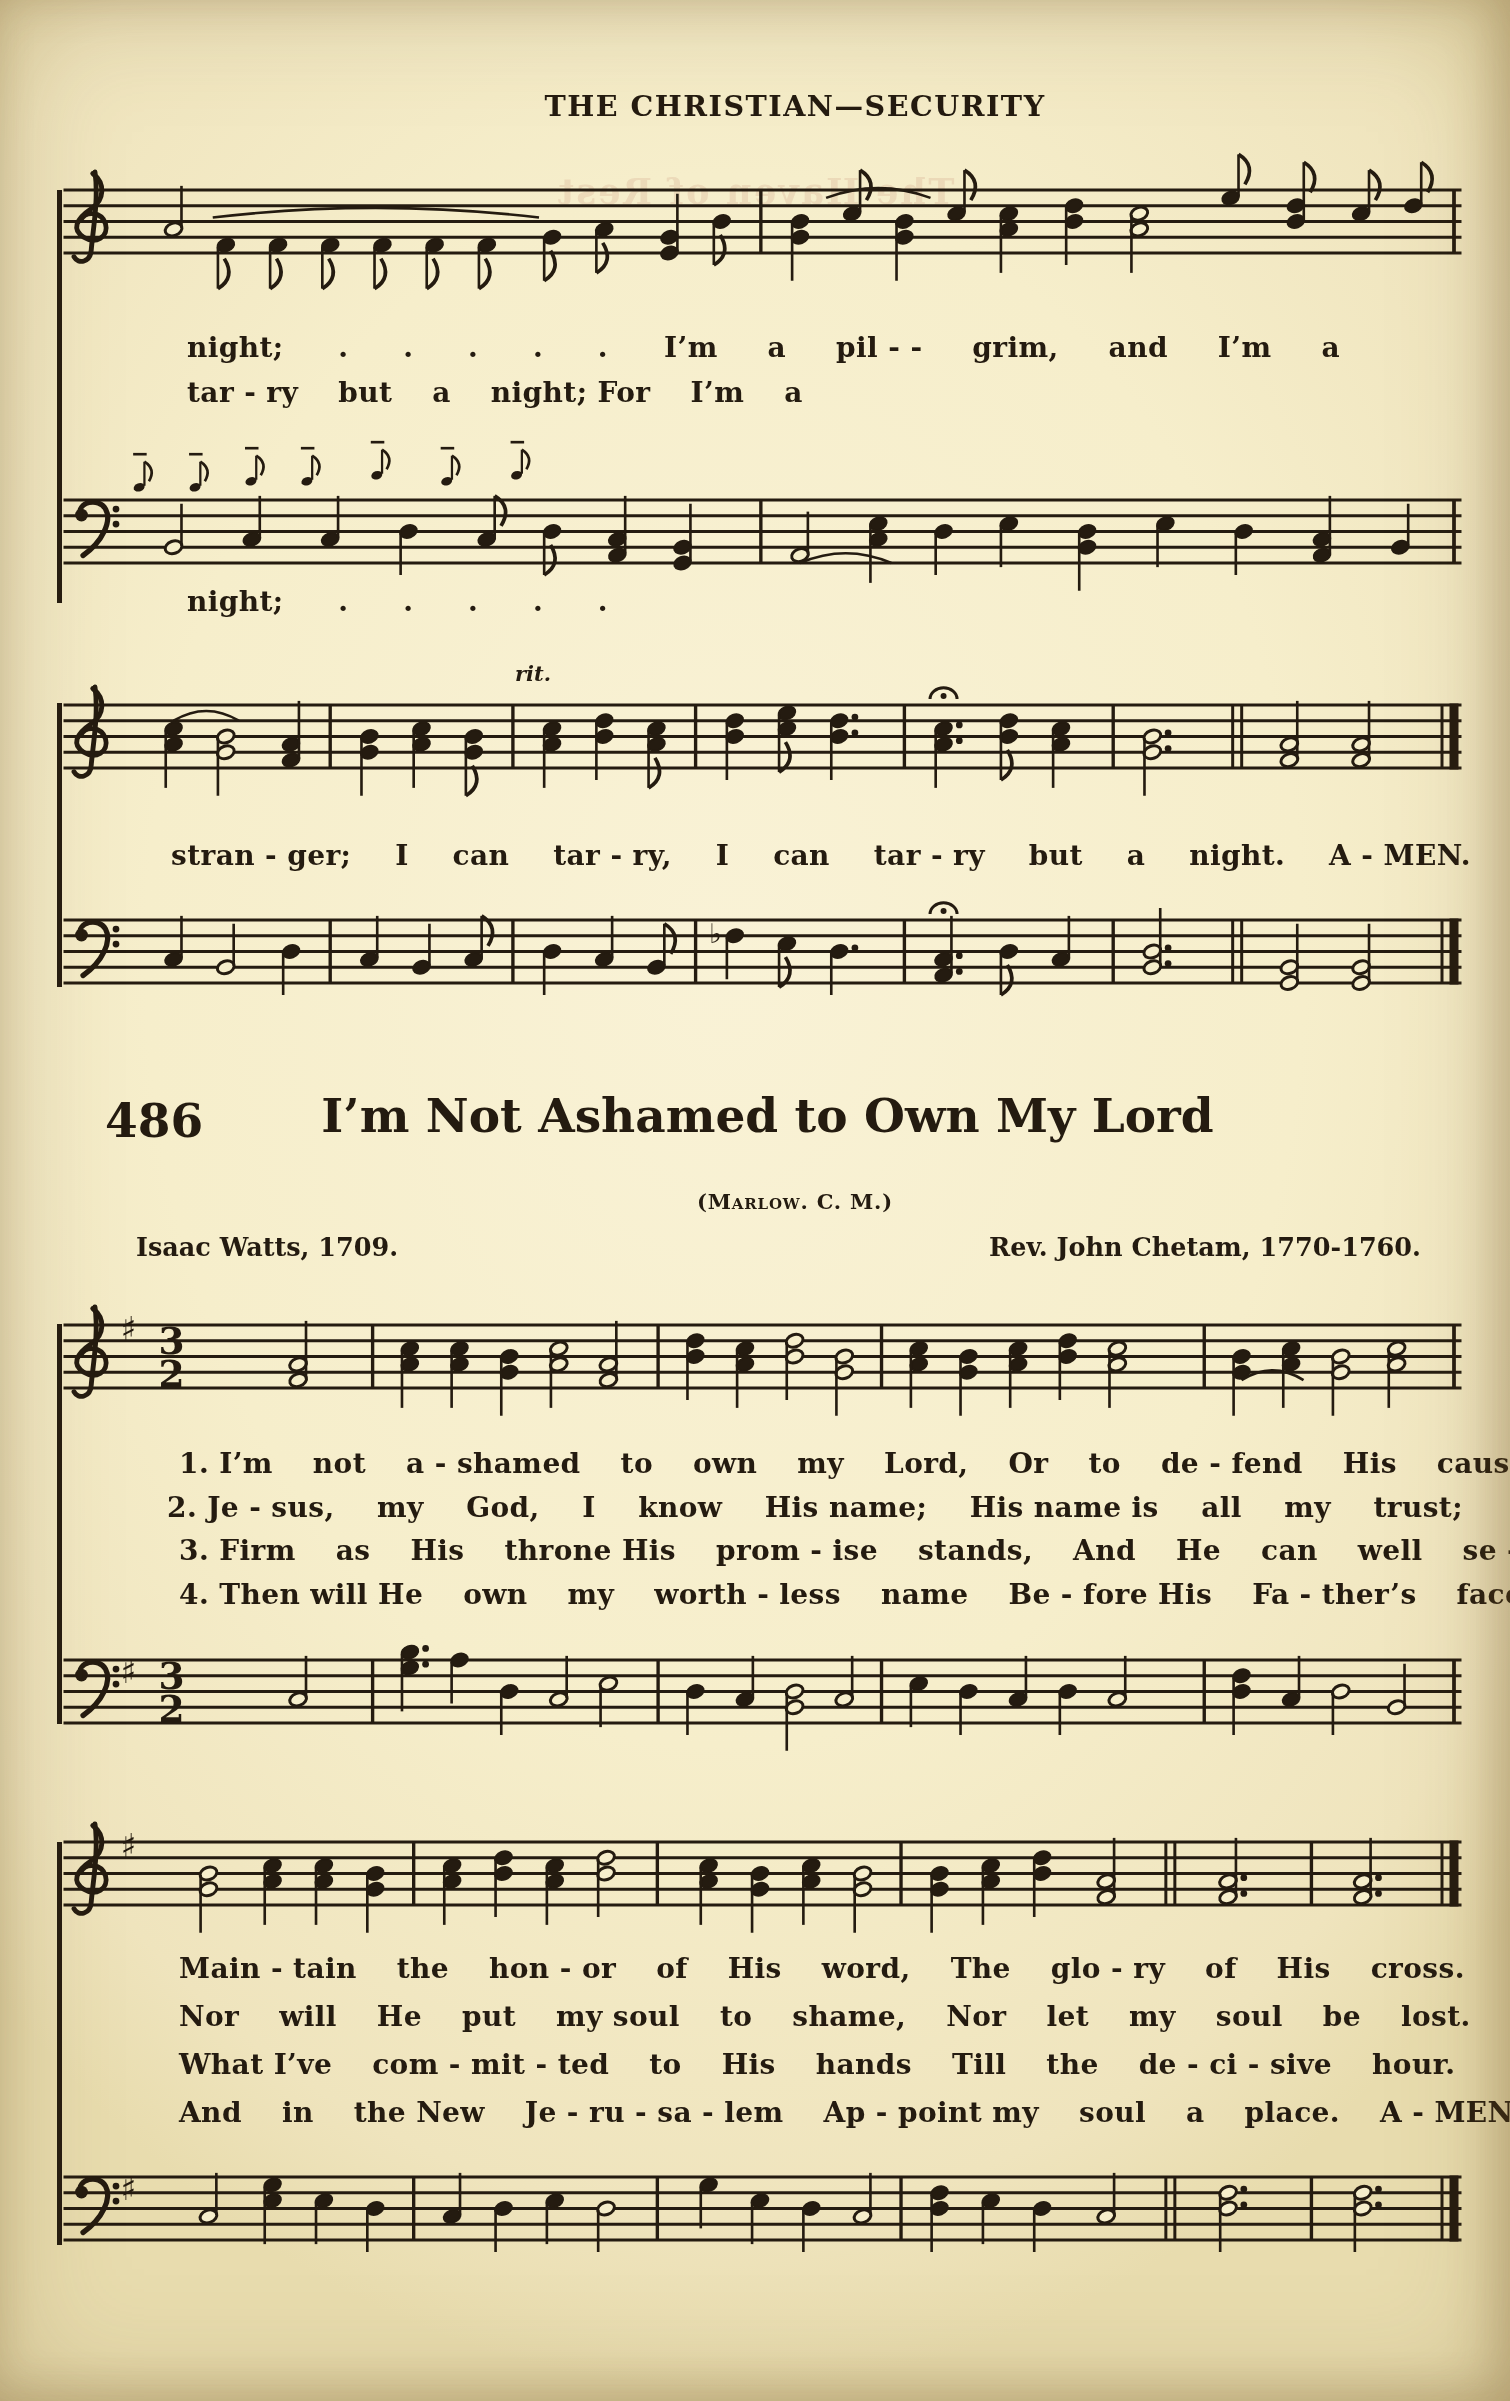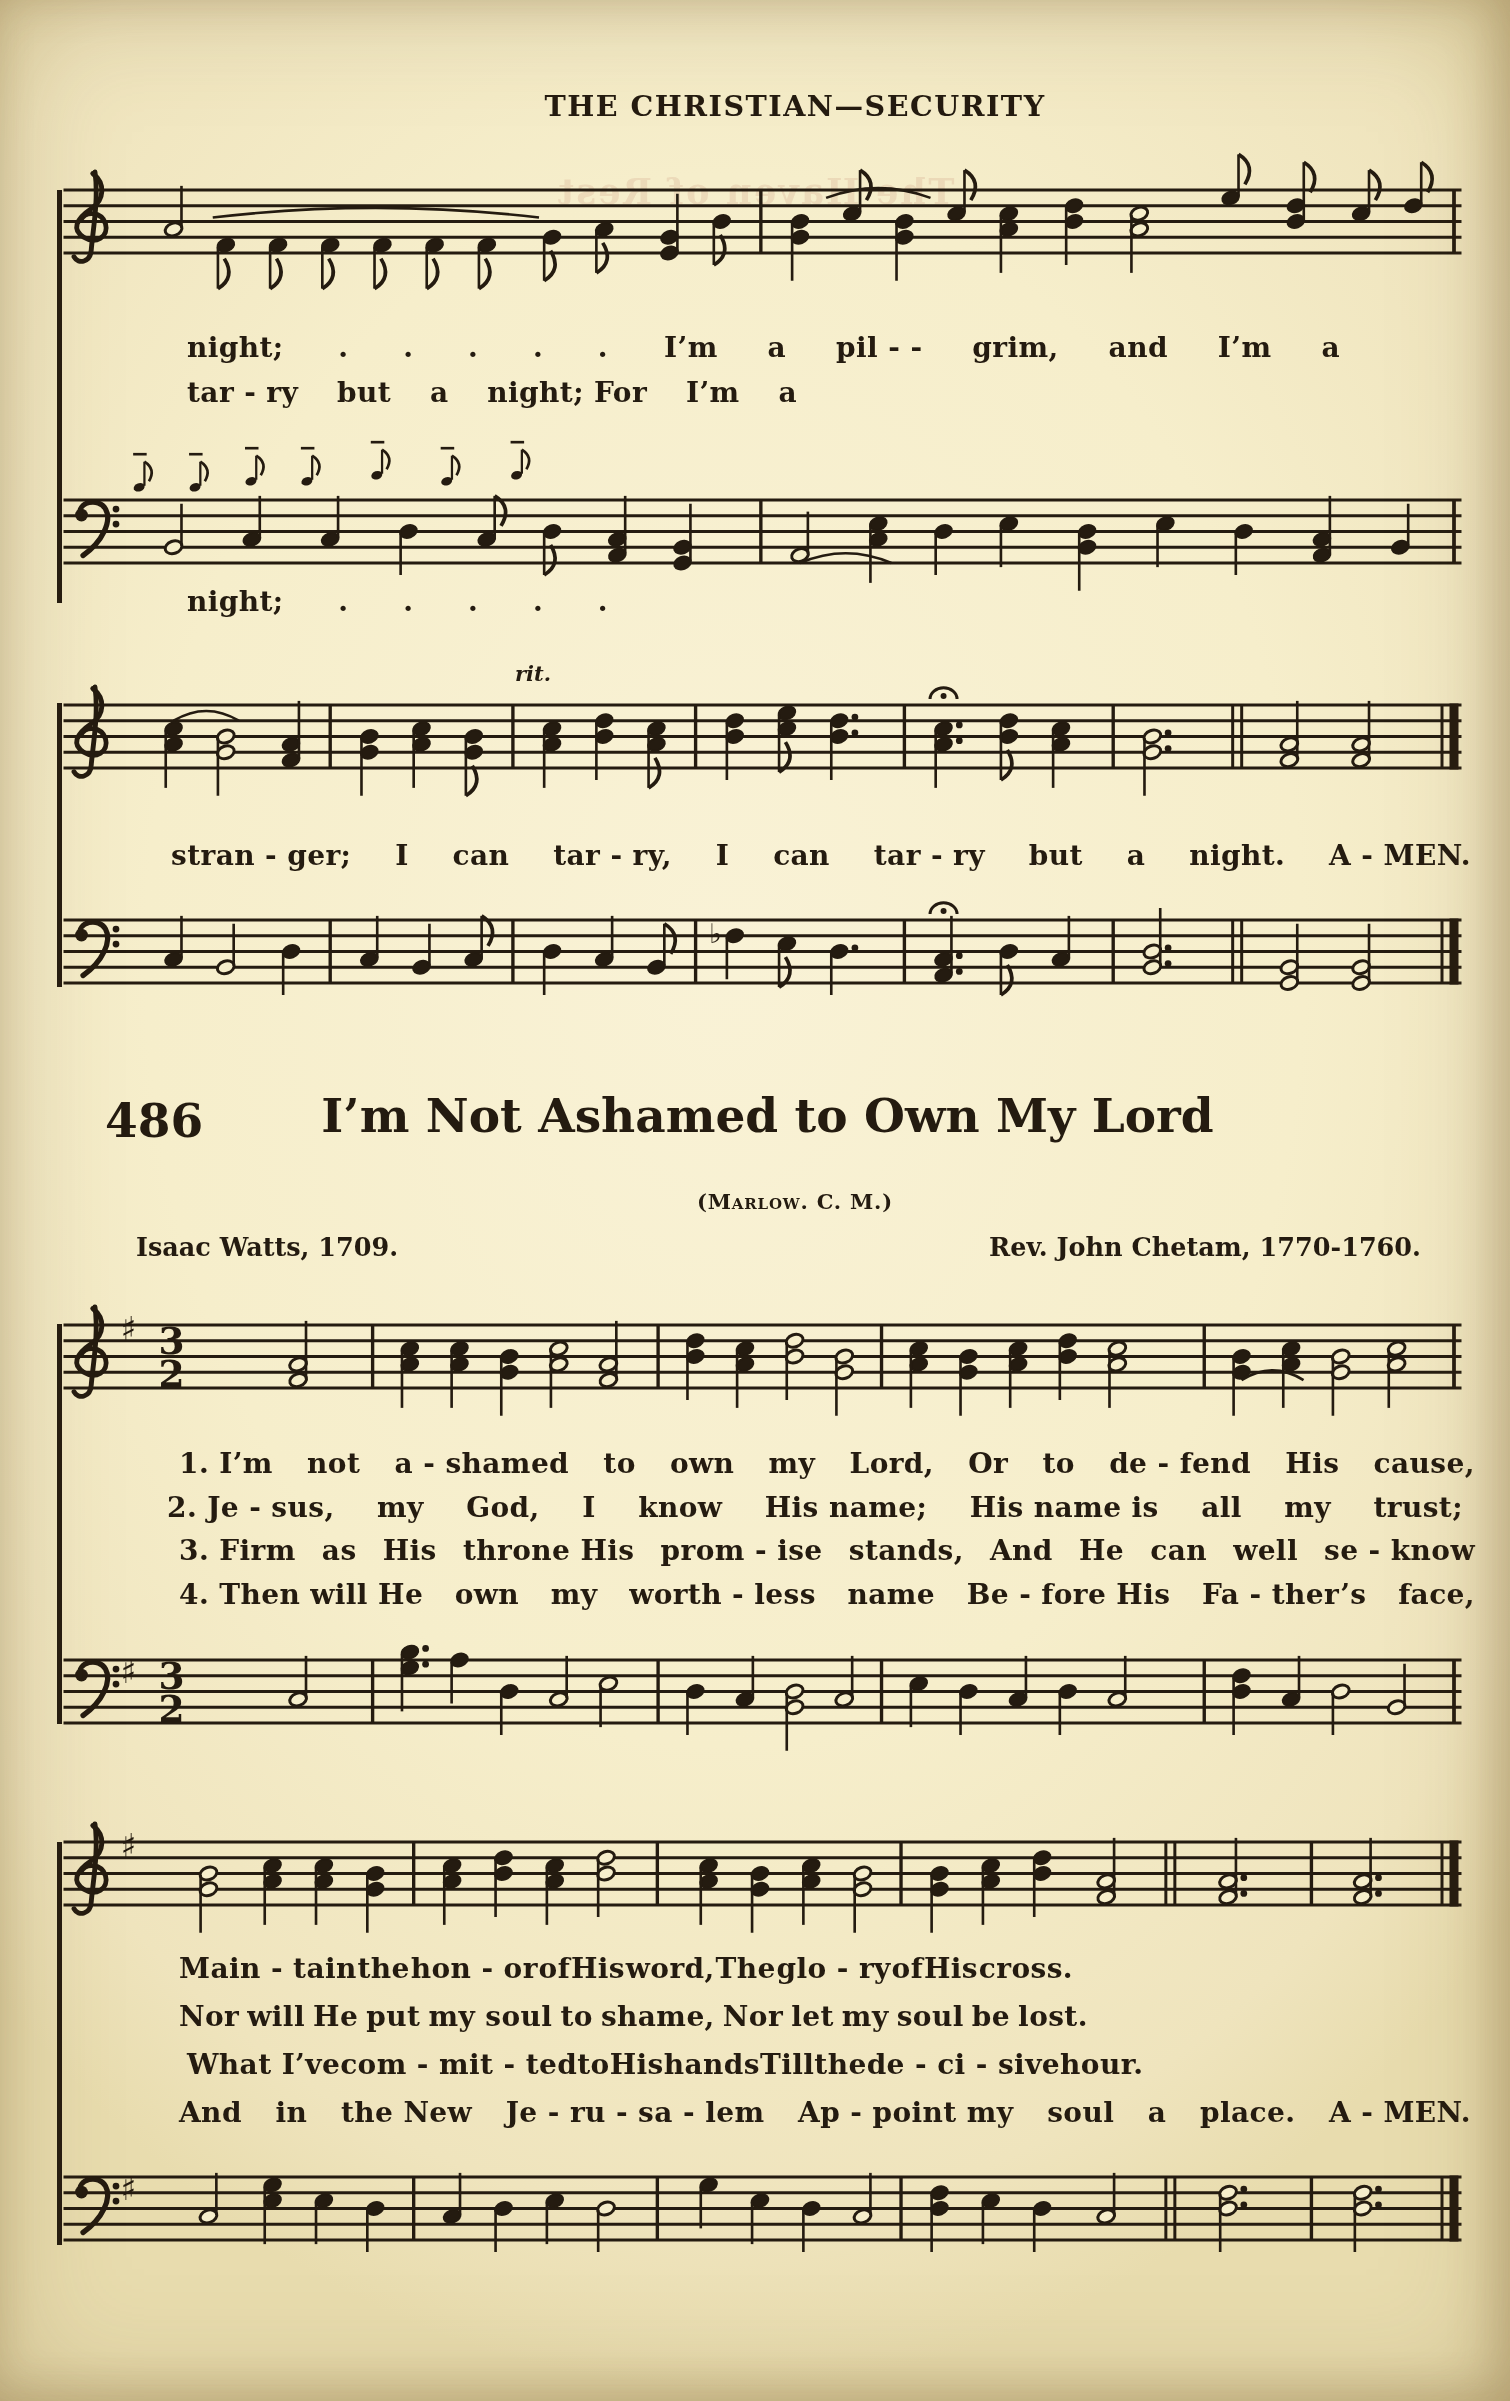--- a/index.html
+++ b/index.html
@@ -12,21 +12,21 @@
     color:#241b10;
   }
   #page::after{
     content:""; position:absolute; inset:0; pointer-events:none;
     box-shadow: inset 0 0 120px rgba(120,90,40,.28), inset -19.5px 0 45px rgba(110,80,35,.18), inset 0 -15px 38px rgba(110,80,35,.12);
   }
   .abs{position:absolute;padding-left:40px;}
   .header-title{top:89px; left:0; width:100%; text-align:center; font-weight:700; font-size:28.6px; letter-spacing:1.5px;}
   .ghost{top:171px; left:0; width:100%; text-align:center; transform:scaleX(-1);
          font-weight:700; font-size:35px; color:rgba(168,74,58,0.12); letter-spacing:2.3px;}
-  .lyric{font-weight:700; font-size:28px; letter-spacing:0.4px; line-height:1; white-space:nowrap;}
+  .lyric{font-weight:700; font-size:28px; letter-spacing:0.4px; line-height:1; white-space:nowrap;gap:40px;}
   .spread{display:flex; justify-content:space-between;}
   .spread span{white-space:pre;}
   .tempo{font-style:italic; font-weight:700; font-size:21px;}
   .hymn-number{top:1093px; left:65px; font-weight:700; font-size:47px;}
   .hymn-title{top:1088px; left:90px; right:105px; text-align:center; font-weight:700; font-size:47px;}
   .tune-line{top:1189px; left:0; width:100%; text-align:center; font-weight:700; font-size:21px; font-variant:small-caps; letter-spacing:0.8px;}
   .author-left{top:1232px; left:96px; font-weight:700; font-size:25.5px;}
   .author-right{top:1232px; right:89px; font-weight:700; font-size:25.5px;}
   .page-number{top:2284px; left:0; width:100%; text-align:center; font-weight:700; font-size:26px;}
   .brace{position:absolute; width:4.5px; background:#241b10;}
@@ -1569,21 +1569,21 @@
       <span>my soul</span>
       <span>to</span>
       <span>shame,</span>
       <span>Nor</span>
       <span>let</span>
       <span>my</span>
       <span>soul</span>
       <span>be</span>
       <span>lost.</span>
     </div>
-  <div class="abs lyric spread" style="top:2051px;left:139px;width:913px;margin-left:8px;">
+  <div class="abs lyric spread" style="top:2051px;left:139px;width:913px;">
       <span>What I’ve</span>
       <span>com - mit - ted</span>
       <span>to</span>
       <span>His</span>
       <span>hands</span>
       <span>Till</span>
       <span>the</span>
       <span>de - ci - sive</span>
       <span>hour.</span>
     </div>

